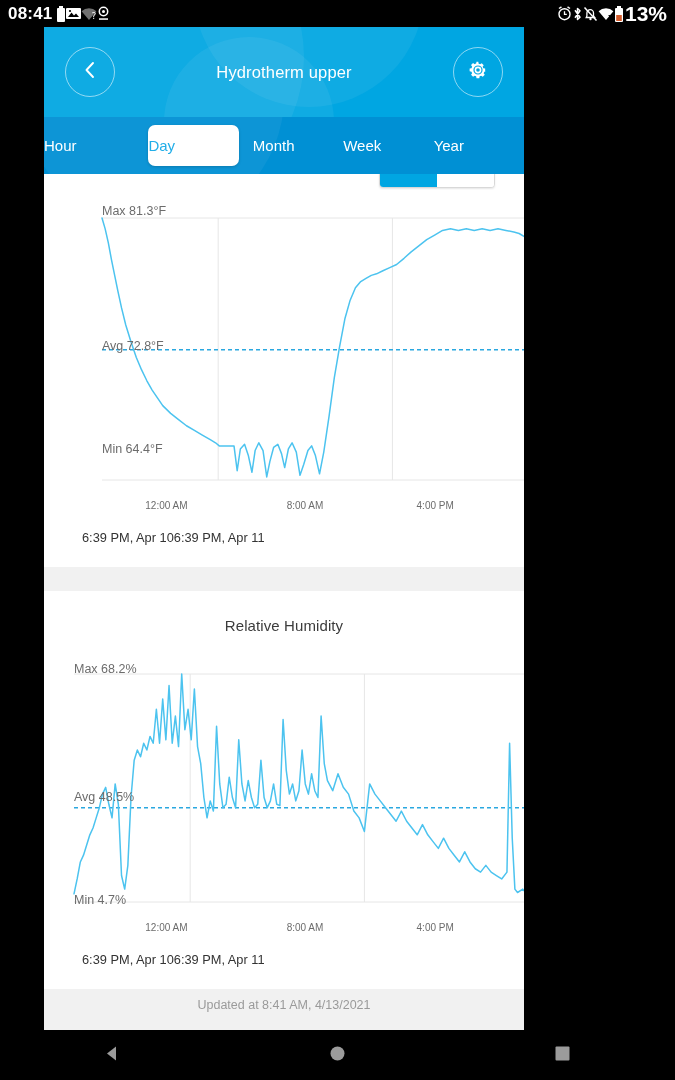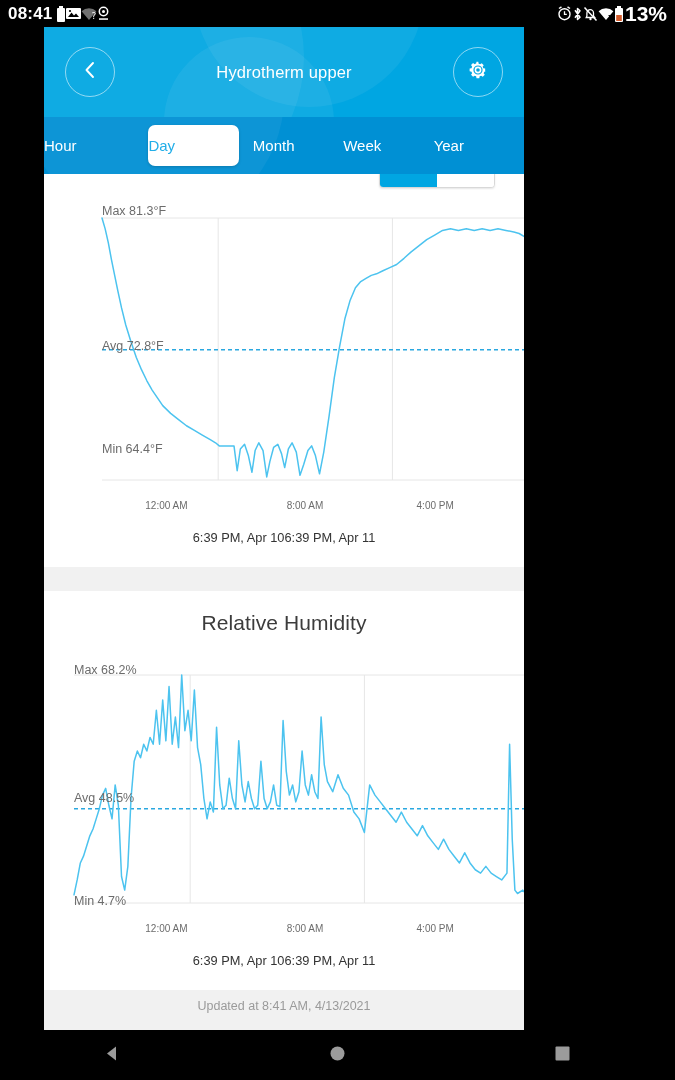--- a/index.html
+++ b/index.html
@@ -83,42 +83,42 @@
   .seg {
     position:absolute; right:29px; top:-16px;
     width:116px; height:30px; border-radius:4px;
     border:1px solid #d8d8d8; background:#fff; display:flex;
     box-shadow:0 1px 2px rgba(0,0,0,.10);
   }
   .seg-a { flex:1; background:#00a6e2; border-radius:3px 0 0 3px; }
   .seg-b { flex:1; background:#fff; border-radius:0 3px 3px 0; }
 
   .chart-title {
-    text-align:center; font-size:21px; color:#3c3c3c;
-    padding:20px 0 0 0; letter-spacing:.1px;
+    text-align:center; font-size:15px; color:#3c3c3c;
+    padding:26px 0 0 0; letter-spacing:.1px;
   }
 
   .chart-wrap { position:relative; }
   .chart-wrap svg { display:block; }
 
   .stat-label {
     position:absolute; font-size:12.5px; color:#6c6c6c;
     left:30px; white-space:nowrap; pointer-events:none;
   }
 
   .xaxis {
     position:relative; height:22px; margin:0 30px;
   }
   .xtick {
     position:absolute; font-size:10px; color:#6c6c6c;
     transform:translateX(-50%); top:0;
   }
 
   .range-row {
-    display:flex; justify-content:center;
+    display:flex; justify-content:flex-start;
     padding:8px 38px 0 38px; font-size:12.8px; color:#333;
   }
 
   .gap { height:24px; background:#f1f1f1; }
 
   .footer-note {
     text-align:center; font-size:12.5px; color:#9a9a9a;
     background:#f1f1f1; padding-top:9px; height:27px; overflow:hidden;
   }
 

